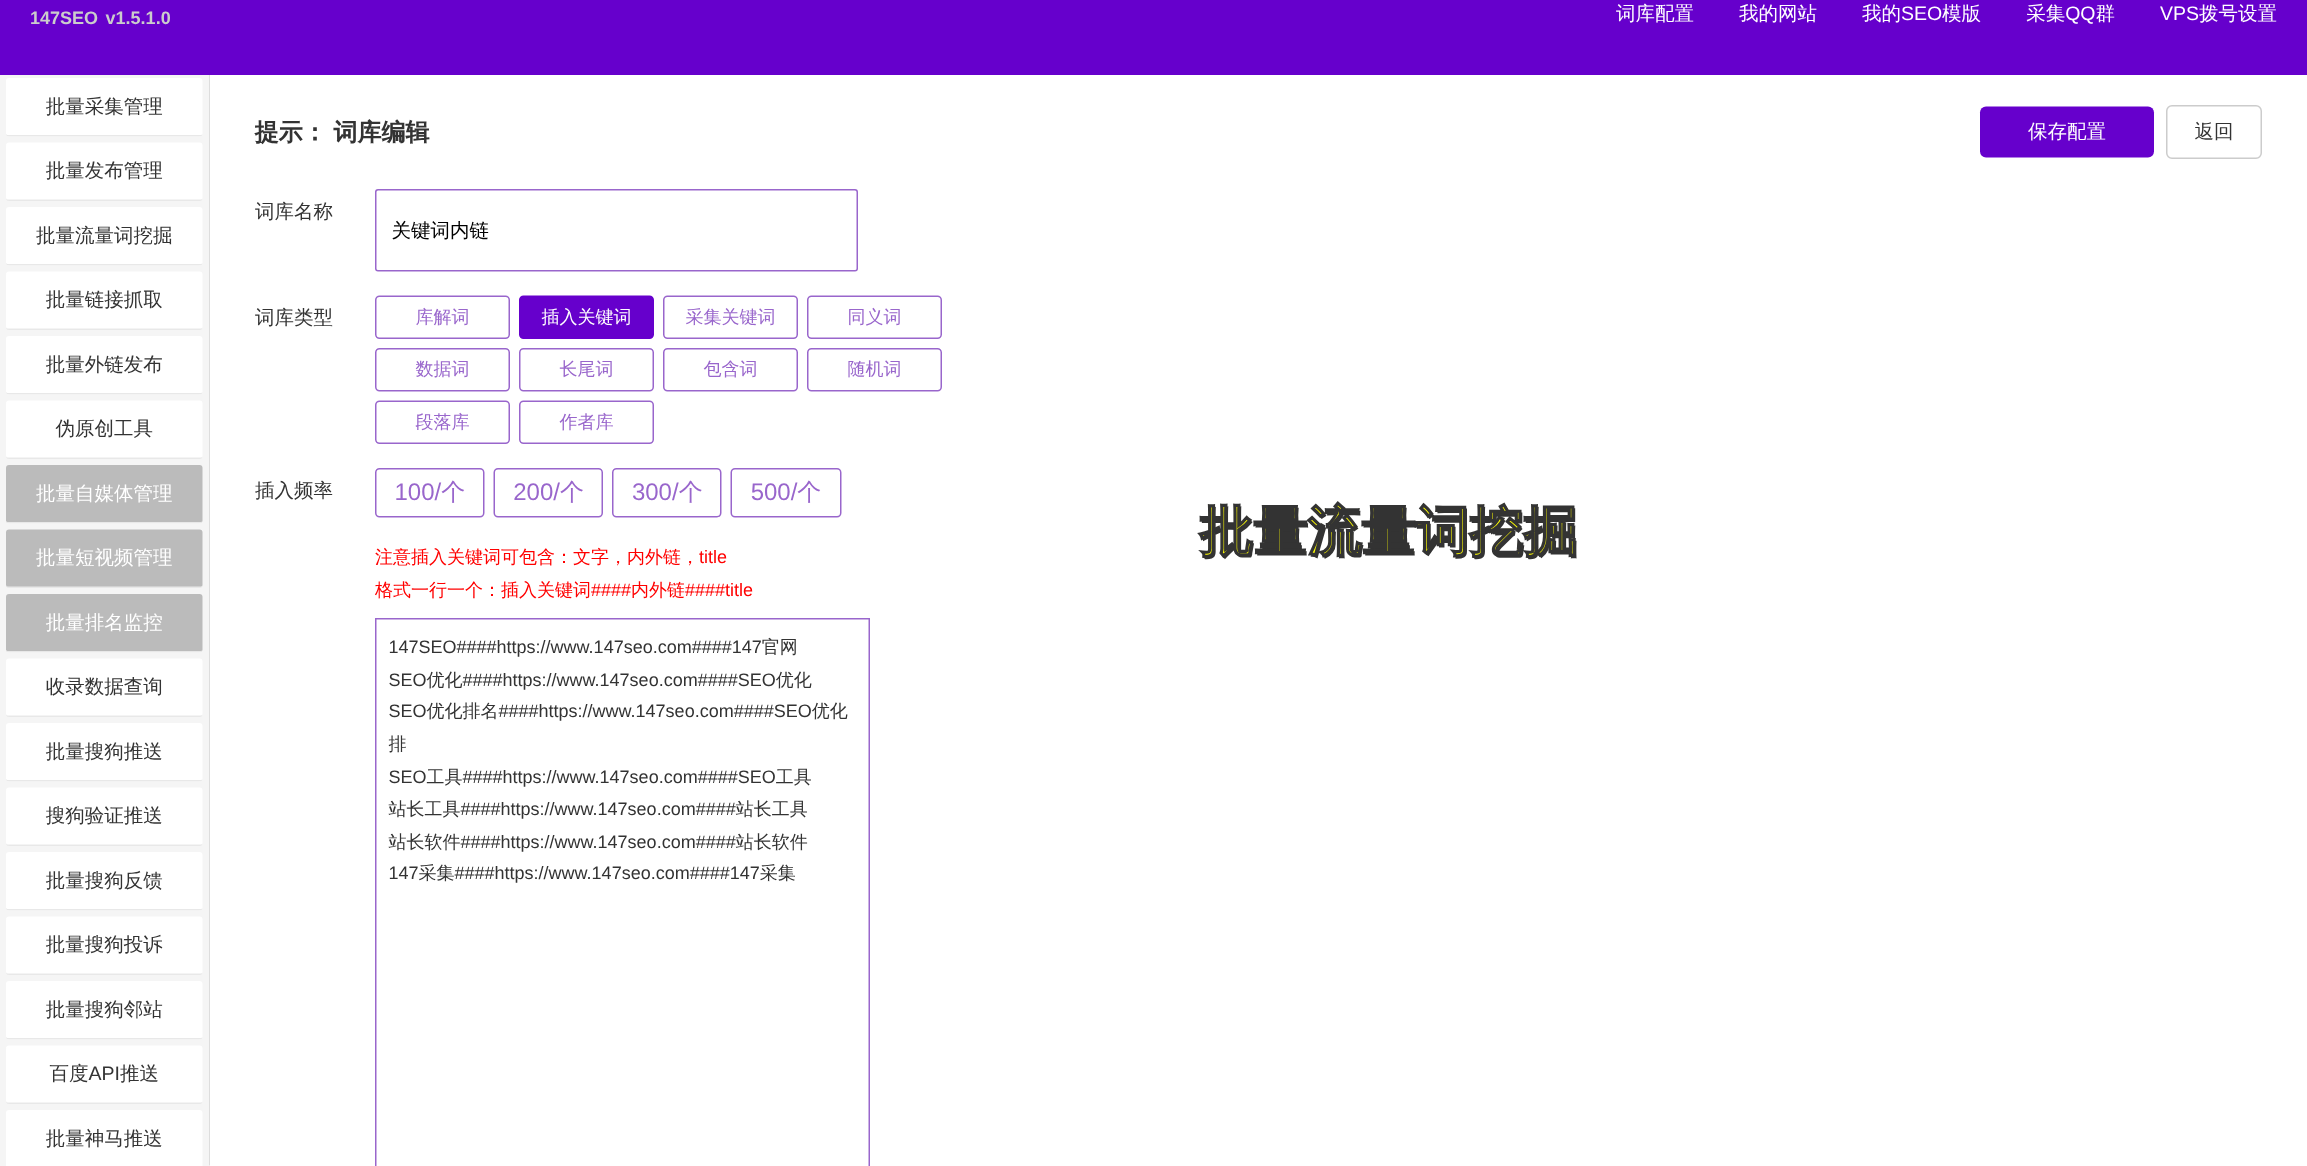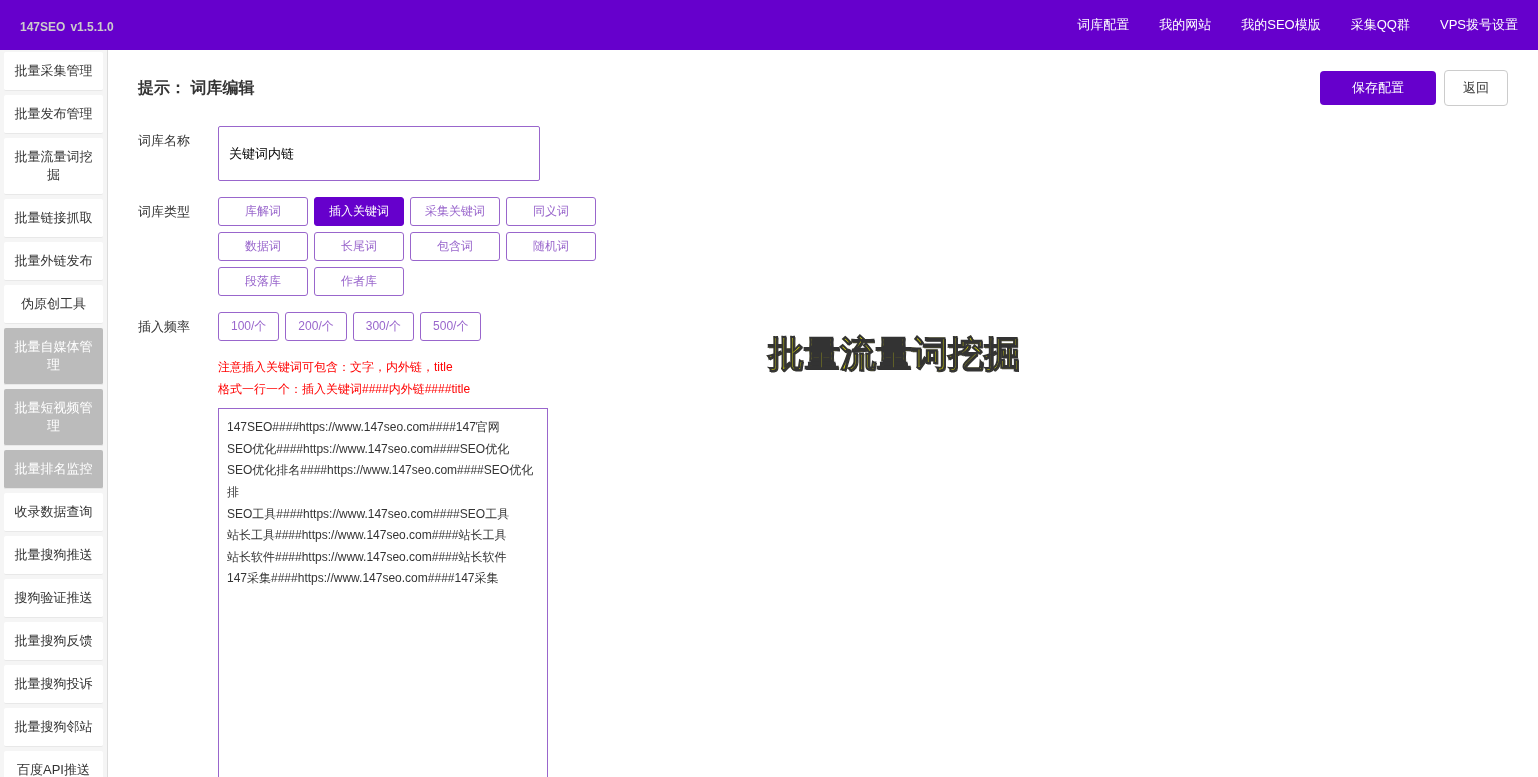--- a/index.html
+++ b/index.html
@@ -3,21 +3,20 @@
   <meta charset="utf-8">
   <style>
     * { box-sizing: border-box; margin: 0; padding: 0; }
     body { font-family: 'Microsoft YaHei', SimHei, sans-serif; font-size: 13px; background: #f0f0f0; display: flex; flex-direction: column; height: 777px; overflow: hidden; }
 
     
     .top-nav {
       background: #6600cc;
       color: white;
       display: flex;
-      align-items: center;
       padding: 0 20px;
       height: 50px;
       flex-shrink: 0;
     }
     .top-nav .logo {
       font-size: 18px;
       font-weight: bold;
       color: white;
       margin-right: auto;
     }
@@ -38,21 +37,21 @@
 
     
     .main-layout {
       display: flex;
       flex: 1;
       overflow: hidden;
     }
 
     
     .sidebar {
-      width: 108px;
+      width: 140px;
       background: #f5f5f5;
       border-right: 1px solid #ddd;
       display: flex;
       flex-direction: column;
       overflow-y: auto;
       flex-shrink: 0;
     }
     .sidebar-item {
       padding: 10px 8px;
       font-size: 13px;
@@ -164,21 +163,21 @@
       display: flex;
       gap: 6px;
     }
     .freq-btn {
       padding: 5px 12px;
       border: 1px solid #9966cc;
       background: white;
       color: #9966cc;
       border-radius: 3px;
       cursor: pointer;
-      font-size: 12px;
+      font-size: 16px;
     }
 
     
     .notice {
       color: red;
       font-size: 12px;
       line-height: 1.8;
       margin-bottom: 8px;
     }
 

